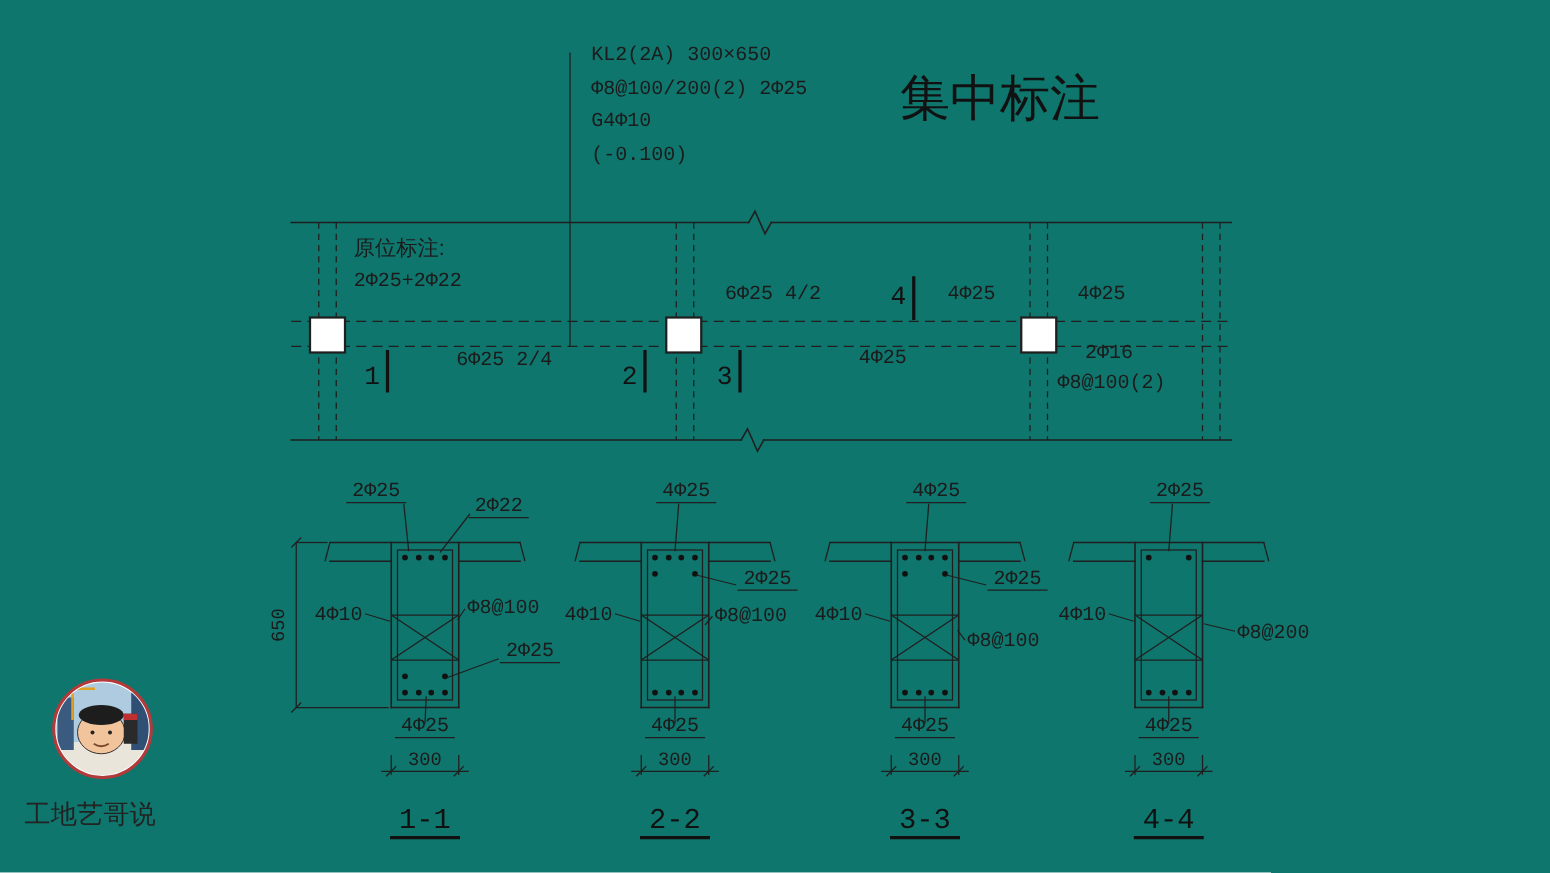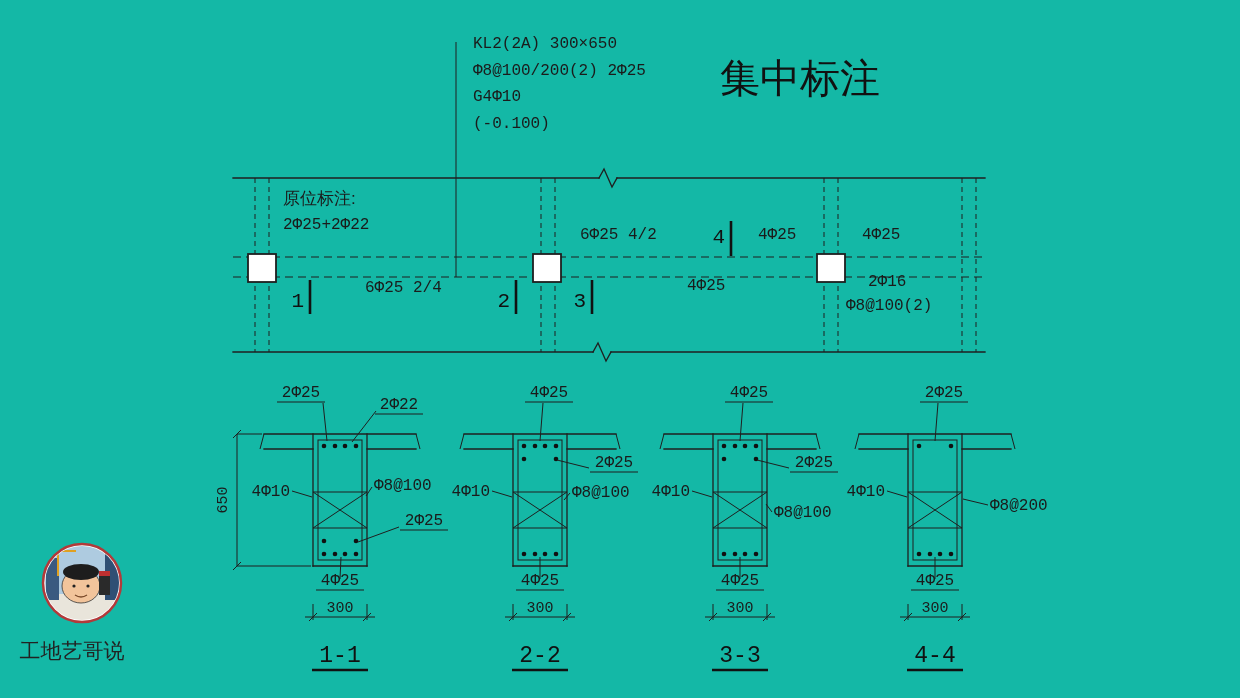--- a/index.html
+++ b/index.html
@@ -1,16 +1,16 @@
 <!DOCTYPE html>
 <html><head>
 <meta charset="utf-8">
 <style>
   html,body{margin:0;padding:0;background:#ffffff;}
-  .stage{position:relative;width:1240px;height:698px;background:#14b8a6;overflow:hidden;}
+  .stage{position:relative;width:1240px;height:698px;background:#0f766e;overflow:hidden;}
   svg{display:block;}
   .ln{stroke:#1f1f1f;stroke-width:1.3;fill:none;stroke-linecap:square;}
   .ln-thin{stroke:#1f1f1f;stroke-width:1;fill:none;}
   .ln-thick{stroke:#111;stroke-width:2.6;fill:none;}
   .dash{stroke-dasharray:8 5;}
   .dash2{stroke-dasharray:5 4;}
   .dot{fill:#111;stroke:none;}
   .colbox{fill:#ffffff;stroke:#1f1f1f;stroke-width:1.8;}
   .t-mono{font-family:"Liberation Mono","DejaVu Sans Mono",monospace;font-size:16px;fill:#1b1b1b;}
   .t-dim{font-family:"Liberation Mono","DejaVu Sans Mono",monospace;font-size:15px;fill:#1b1b1b;}

